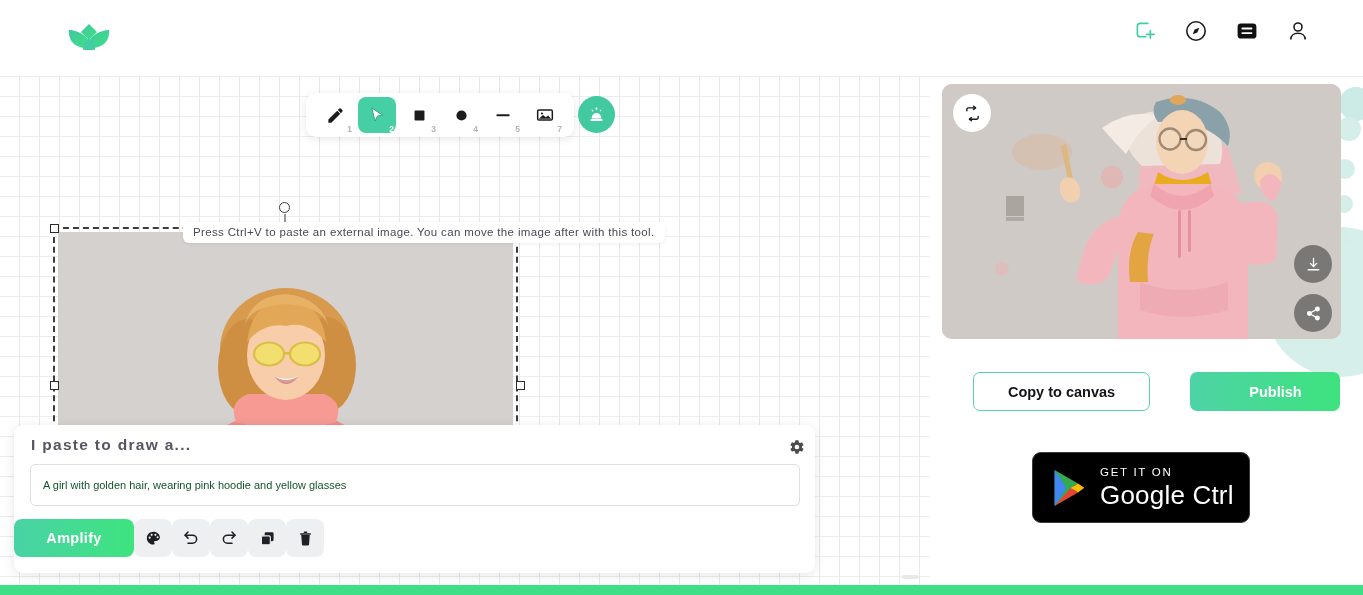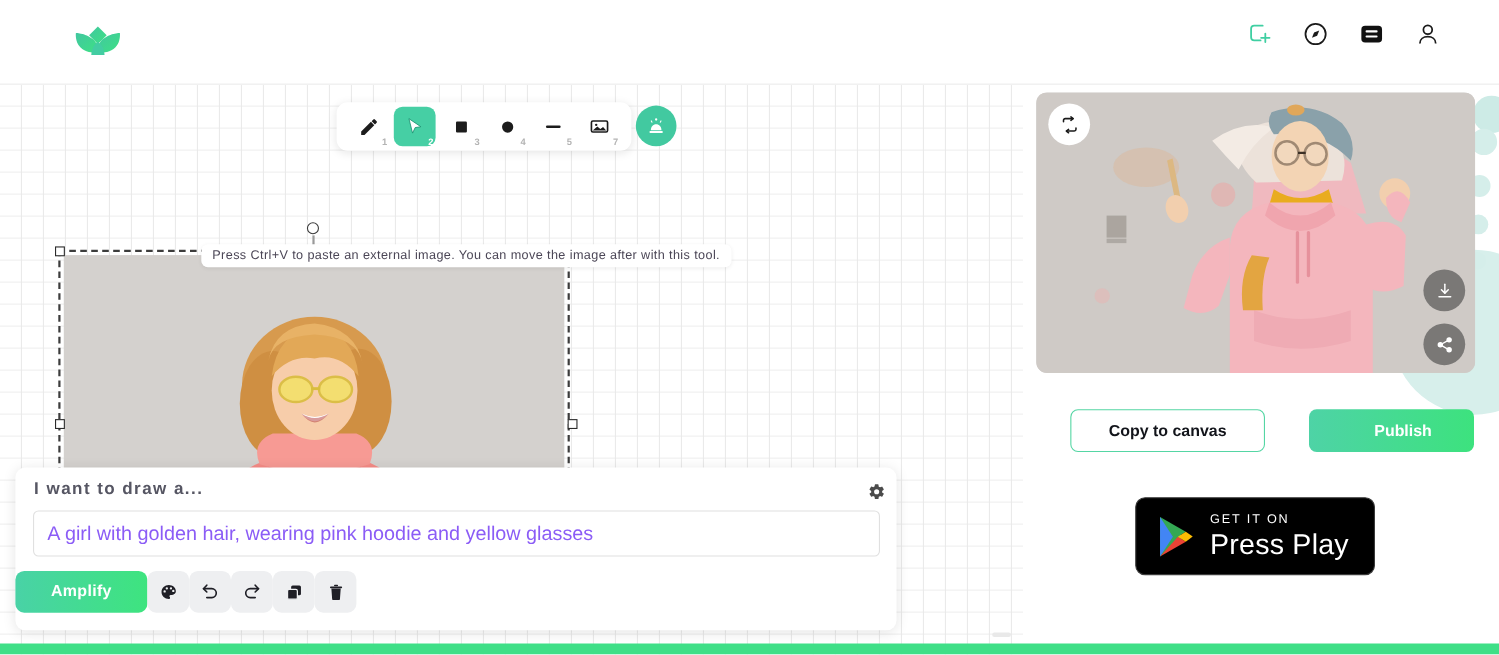--- a/index.html
+++ b/index.html
@@ -147,22 +147,22 @@
   .gear-btn {
     position: absolute; right: 8px; top: 12px;
     width: 20px; height: 20px; cursor: pointer;
     display:flex; align-items:center; justify-content:center;
   }
   .prompt-input {
     position: absolute; left: 16px; top: 39px;
     width: 770px; height: 42px;
     border: 1px solid #e0e0e0;
     border-radius: 5px;
-    font-size: 18px;
-    color: #8b5cf6;
+    font-size: 11px;
+    color: #14532d;
     padding: 0 12px;
     font-family: "Liberation Sans", sans-serif;
     outline: none;
     background: #fff;
   }
   .prompt-actions {
     position: absolute; left: 0; top: 94px;
     display: flex; 
   }
   .amplify-btn {
@@ -431,21 +431,21 @@
     <svg width="21" height="21" viewBox="0 0 24 24" fill="#ffffff">
       <path d="M6.5 16.5c0-3.6 2.3-6.2 5.5-6.2s5.5 2.6 5.5 6.2H6.5z"></path>
       <rect x="5" y="17.2" width="14" height="2.1" rx="1.05"></rect>
       <circle cx="12" cy="5.3" r="1.2"></circle>
       <rect x="6.8" y="6.1" width="1.1" height="2.6" rx=".55" transform="rotate(-30 7.35 7.4)"></rect>
       <rect x="16.1" y="6.1" width="1.1" height="2.6" rx=".55" transform="rotate(30 16.65 7.4)"></rect>
     </svg>
   </div>
 
   <div class="prompt-panel">
-    <div class="prompt-title">I want to draw a...</div>
+    <div class="prompt-title">I paste to draw a...</div>
     <div class="gear-btn">
       <svg width="16" height="16" viewBox="0 0 24 24" fill="#4b4b4b">
         <path d="M19.4 13c.04-.33.06-.66.06-1s-.02-.67-.06-1l2.1-1.6a.5.5 0 0 0 .12-.64l-2-3.46a.5.5 0 0 0-.6-.22l-2.48 1a7.3 7.3 0 0 0-1.73-1l-.38-2.64A.5.5 0 0 0 13.94 2h-4a.5.5 0 0 0-.5.42l-.37 2.64c-.63.26-1.2.6-1.73 1l-2.48-1a.5.5 0 0 0-.6.22l-2 3.46a.5.5 0 0 0 .12.64L4.5 11a8.1 8.1 0 0 0 0 2l-2.1 1.6a.5.5 0 0 0-.12.64l2 3.46c.12.22.38.3.6.22l2.48-1c.52.4 1.1.74 1.73 1l.37 2.64c.04.25.25.42.5.42h4c.25 0 .46-.17.5-.42l.38-2.64c.62-.26 1.2-.6 1.73-1l2.48 1c.22.08.48 0 .6-.22l2-3.46a.5.5 0 0 0-.12-.64L19.4 13zM11.94 15.5a3.5 3.5 0 1 1 0-7 3.5 3.5 0 0 1 0 7z"></path>
       </svg>
     </div>
     <input class="prompt-input" type="text" value="A girl with golden hair, wearing pink hoodie and yellow glasses" style="">
     <div class="prompt-actions">
       <button class="amplify-btn">Amplify</button>
       <div class="sq-btn">
         <svg width="17" height="17" viewBox="0 0 24 24" fill="#1f1f26">
@@ -568,19 +568,19 @@
       <svg class="gplay-tri" viewBox="0 0 40 44">
         <path d="M4 2 L27 21.8 L4 42 Z" fill="#34a853"></path>
         <path d="M4 2 L27 21.8 L4 42 Z" fill="none"></path>
         <path d="M4 2 L4 42 L17 22 Z" fill="#4285f4"></path>
         <path d="M4 2 L30 17 L22 22 Z" fill="#34a853"></path>
         <path d="M22 22 L30 27 L4 42 Z" fill="#ea4335"></path>
         <path d="M30 17 L37 21.8 L30 27 L22 22 Z" fill="#fbbc04"></path>
       </svg>
       <div class="gplay-text">
         <span class="gplay-small">GET IT ON</span>
-        <span class="gplay-big">Press Play</span>
+        <span class="gplay-big">Google Ctrl</span>
       </div>
     </div>
   </div>
 
   <div class="bottom-bar"></div>
 </div>
 
 </body></html>

